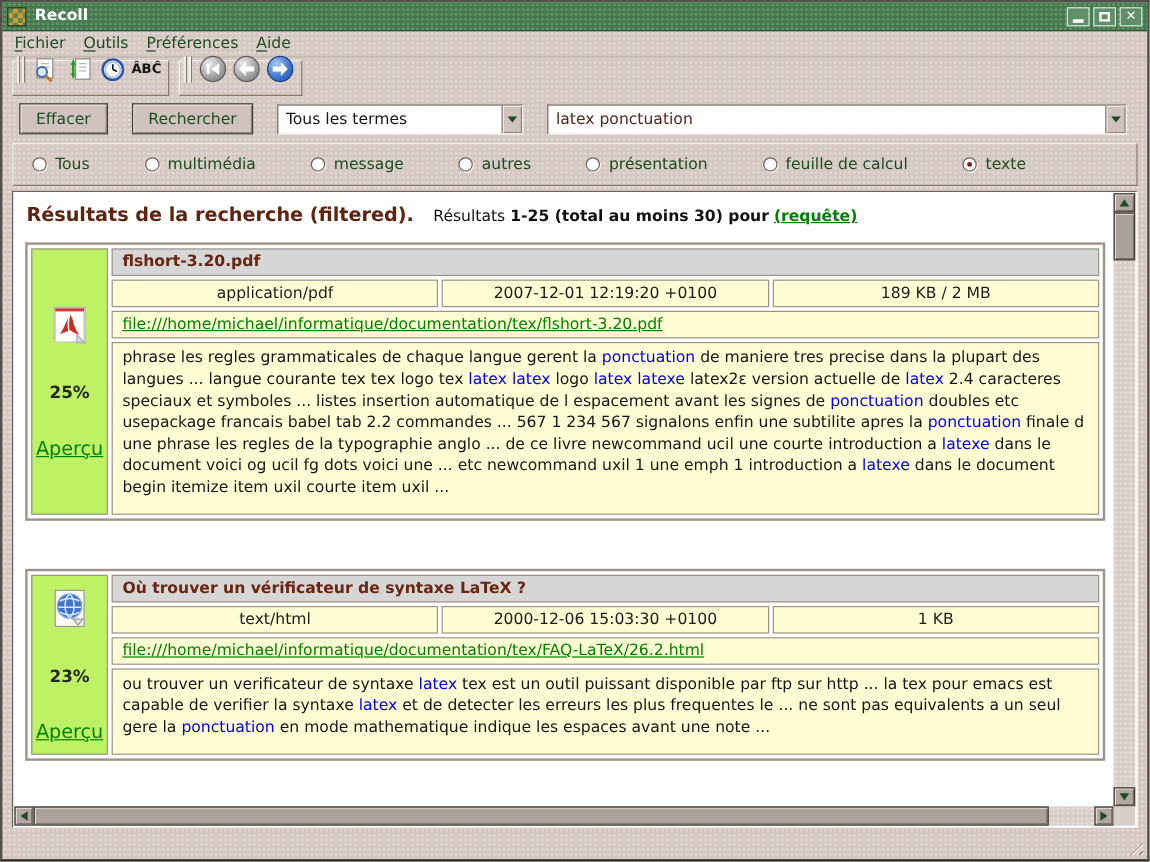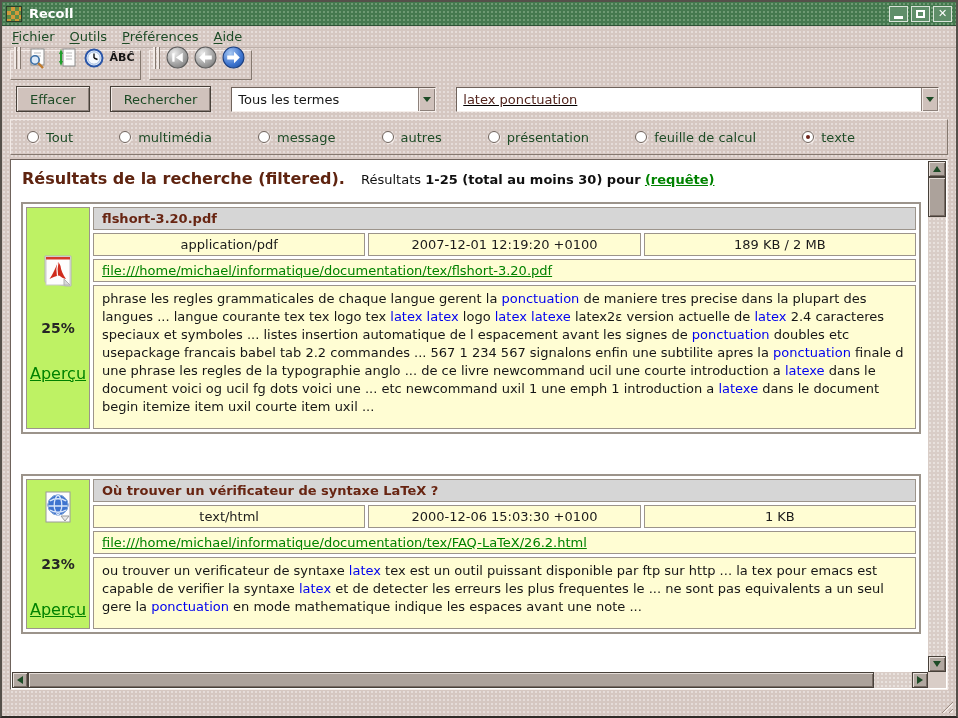--- a/index.html
+++ b/index.html
@@ -53,21 +53,21 @@
     cursor:default;white-space:nowrap;}
   .combo{height:25px;background:#fff;border:1px solid;border-color:#6f635c #f6efeb #f6efeb #6f635c;
     display:flex;align-items:center;font-size:13px;cursor:default;}
   .combo .val{flex:1;padding:0 6px;white-space:nowrap;overflow:hidden;color:#171717;}
   .combo.query .val{color:#53251e;}
   .combo-arrow-btn{width:17px;height:100%;background:#cfc1bb;
     border-left:1px solid #8d817b;box-shadow:inset 1px 1px 0 #f3ebe7, inset -1px -1px 0 #8d817b;
     display:flex;align-items:center;justify-content:center;}
   .tri-down{width:0;height:0;border-left:4px solid transparent;border-right:4px solid transparent;border-top:5px solid #1d4b26;}
   .mode-combo{width:205px;justify-content:space-between;}
-  .combo.query{flex:1;text-decoration:underline;}
+  .combo.query{flex:1;}
   
   .filterbar{height:36px;flex:0 0 36px;margin:2px 8px 4px 8px;
     border:1px solid;border-color:#f2eae6 #84786f #84786f #f2eae6;
     display:flex;align-items:center;justify-content:space-between;padding:0 92px 0 16px;}
   .filter-item{display:flex;align-items:center;gap:7px;font-size:13px;color:#1d4b26;cursor:default;white-space:nowrap;}
   .radio{width:12px;height:12px;border-radius:50%;background:#fff;
     border:1px solid #6f635c;box-shadow:1px 1px 0 #f3ebe7;position:relative;}
   .radio.checked::after{content:"";position:absolute;left:3px;top:3px;width:4px;height:4px;border-radius:50%;background:#6e241b;}
   
   .results-panel{flex:1;margin:0 8px;position:relative;
@@ -237,21 +237,21 @@
       <span class="val">latex ponctuation</span>
       <span class="combo-arrow-btn">
           <span class="tri-down"></span>
         </span>
     </div>
   </div>
 
   <div class="filterbar" id="filterbar">
       <span class="filter-item">
         <span class="radio"></span>
-        <span>Tout</span>
+        <span>Tous</span>
       </span>
       <span class="filter-item">
         <span class="radio"></span>
         <span>multimédia</span>
       </span>
       <span class="filter-item">
         <span class="radio"></span>
         <span>message</span>
       </span>
       <span class="filter-item">

